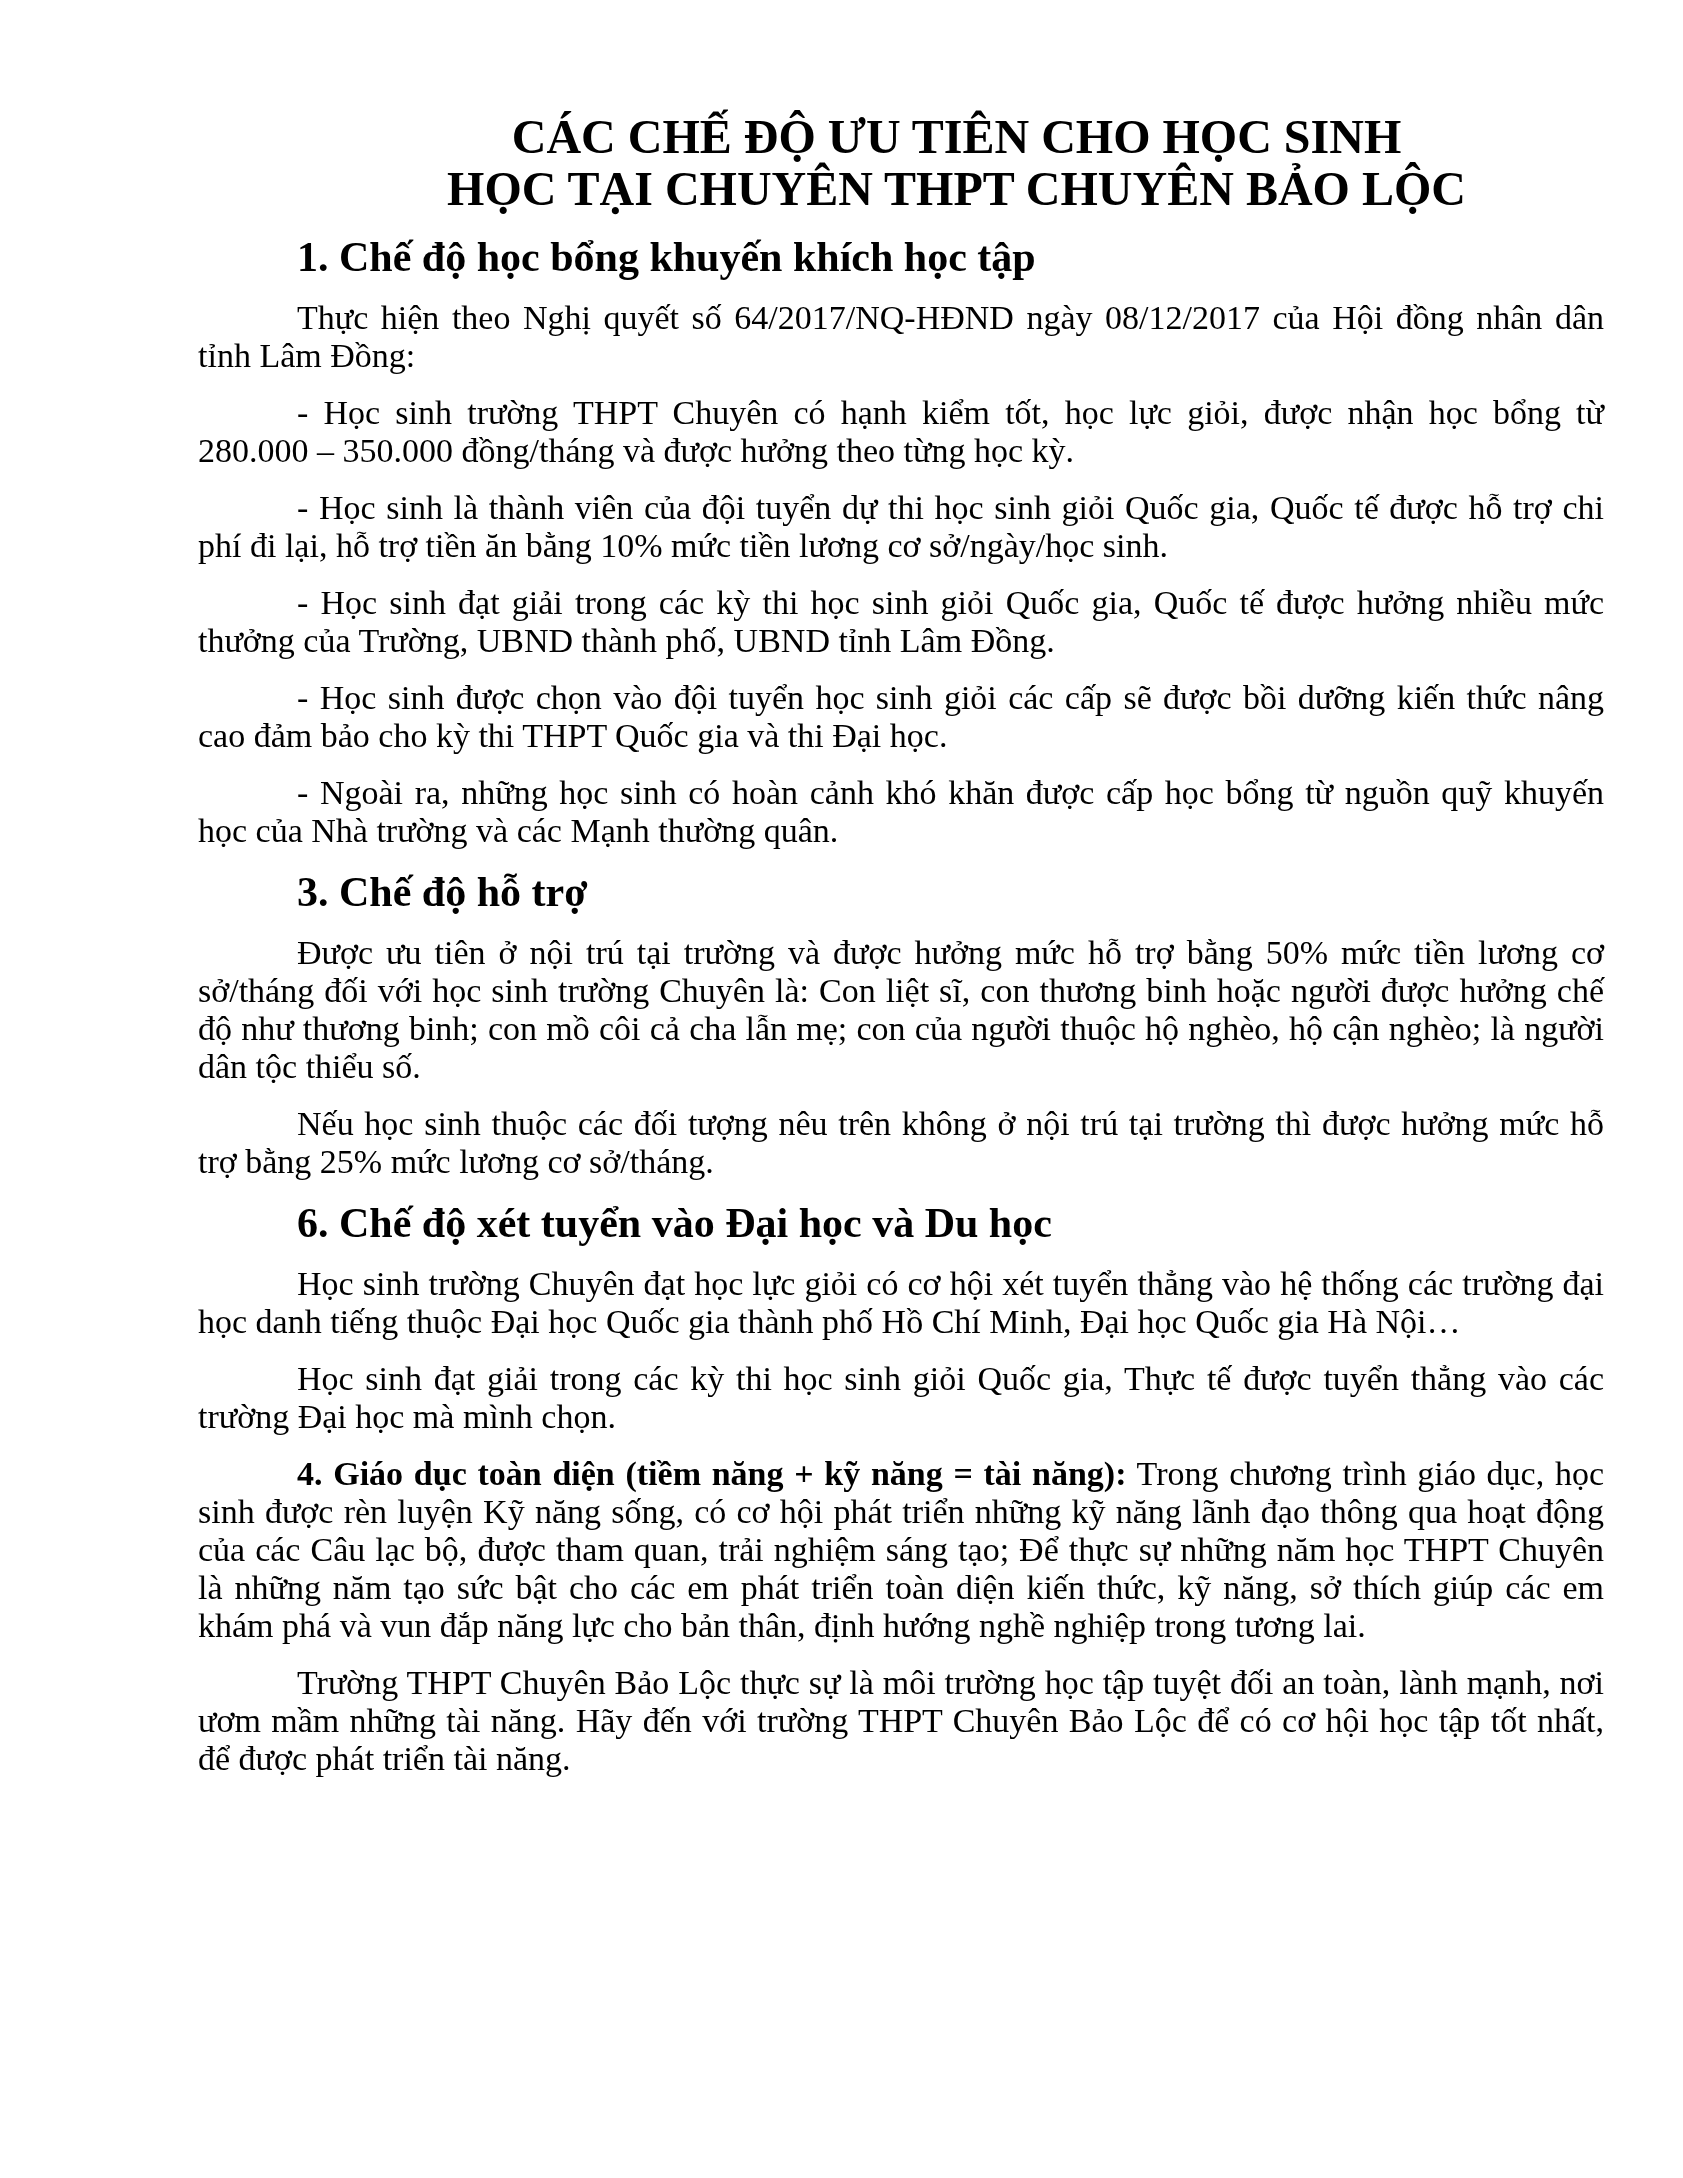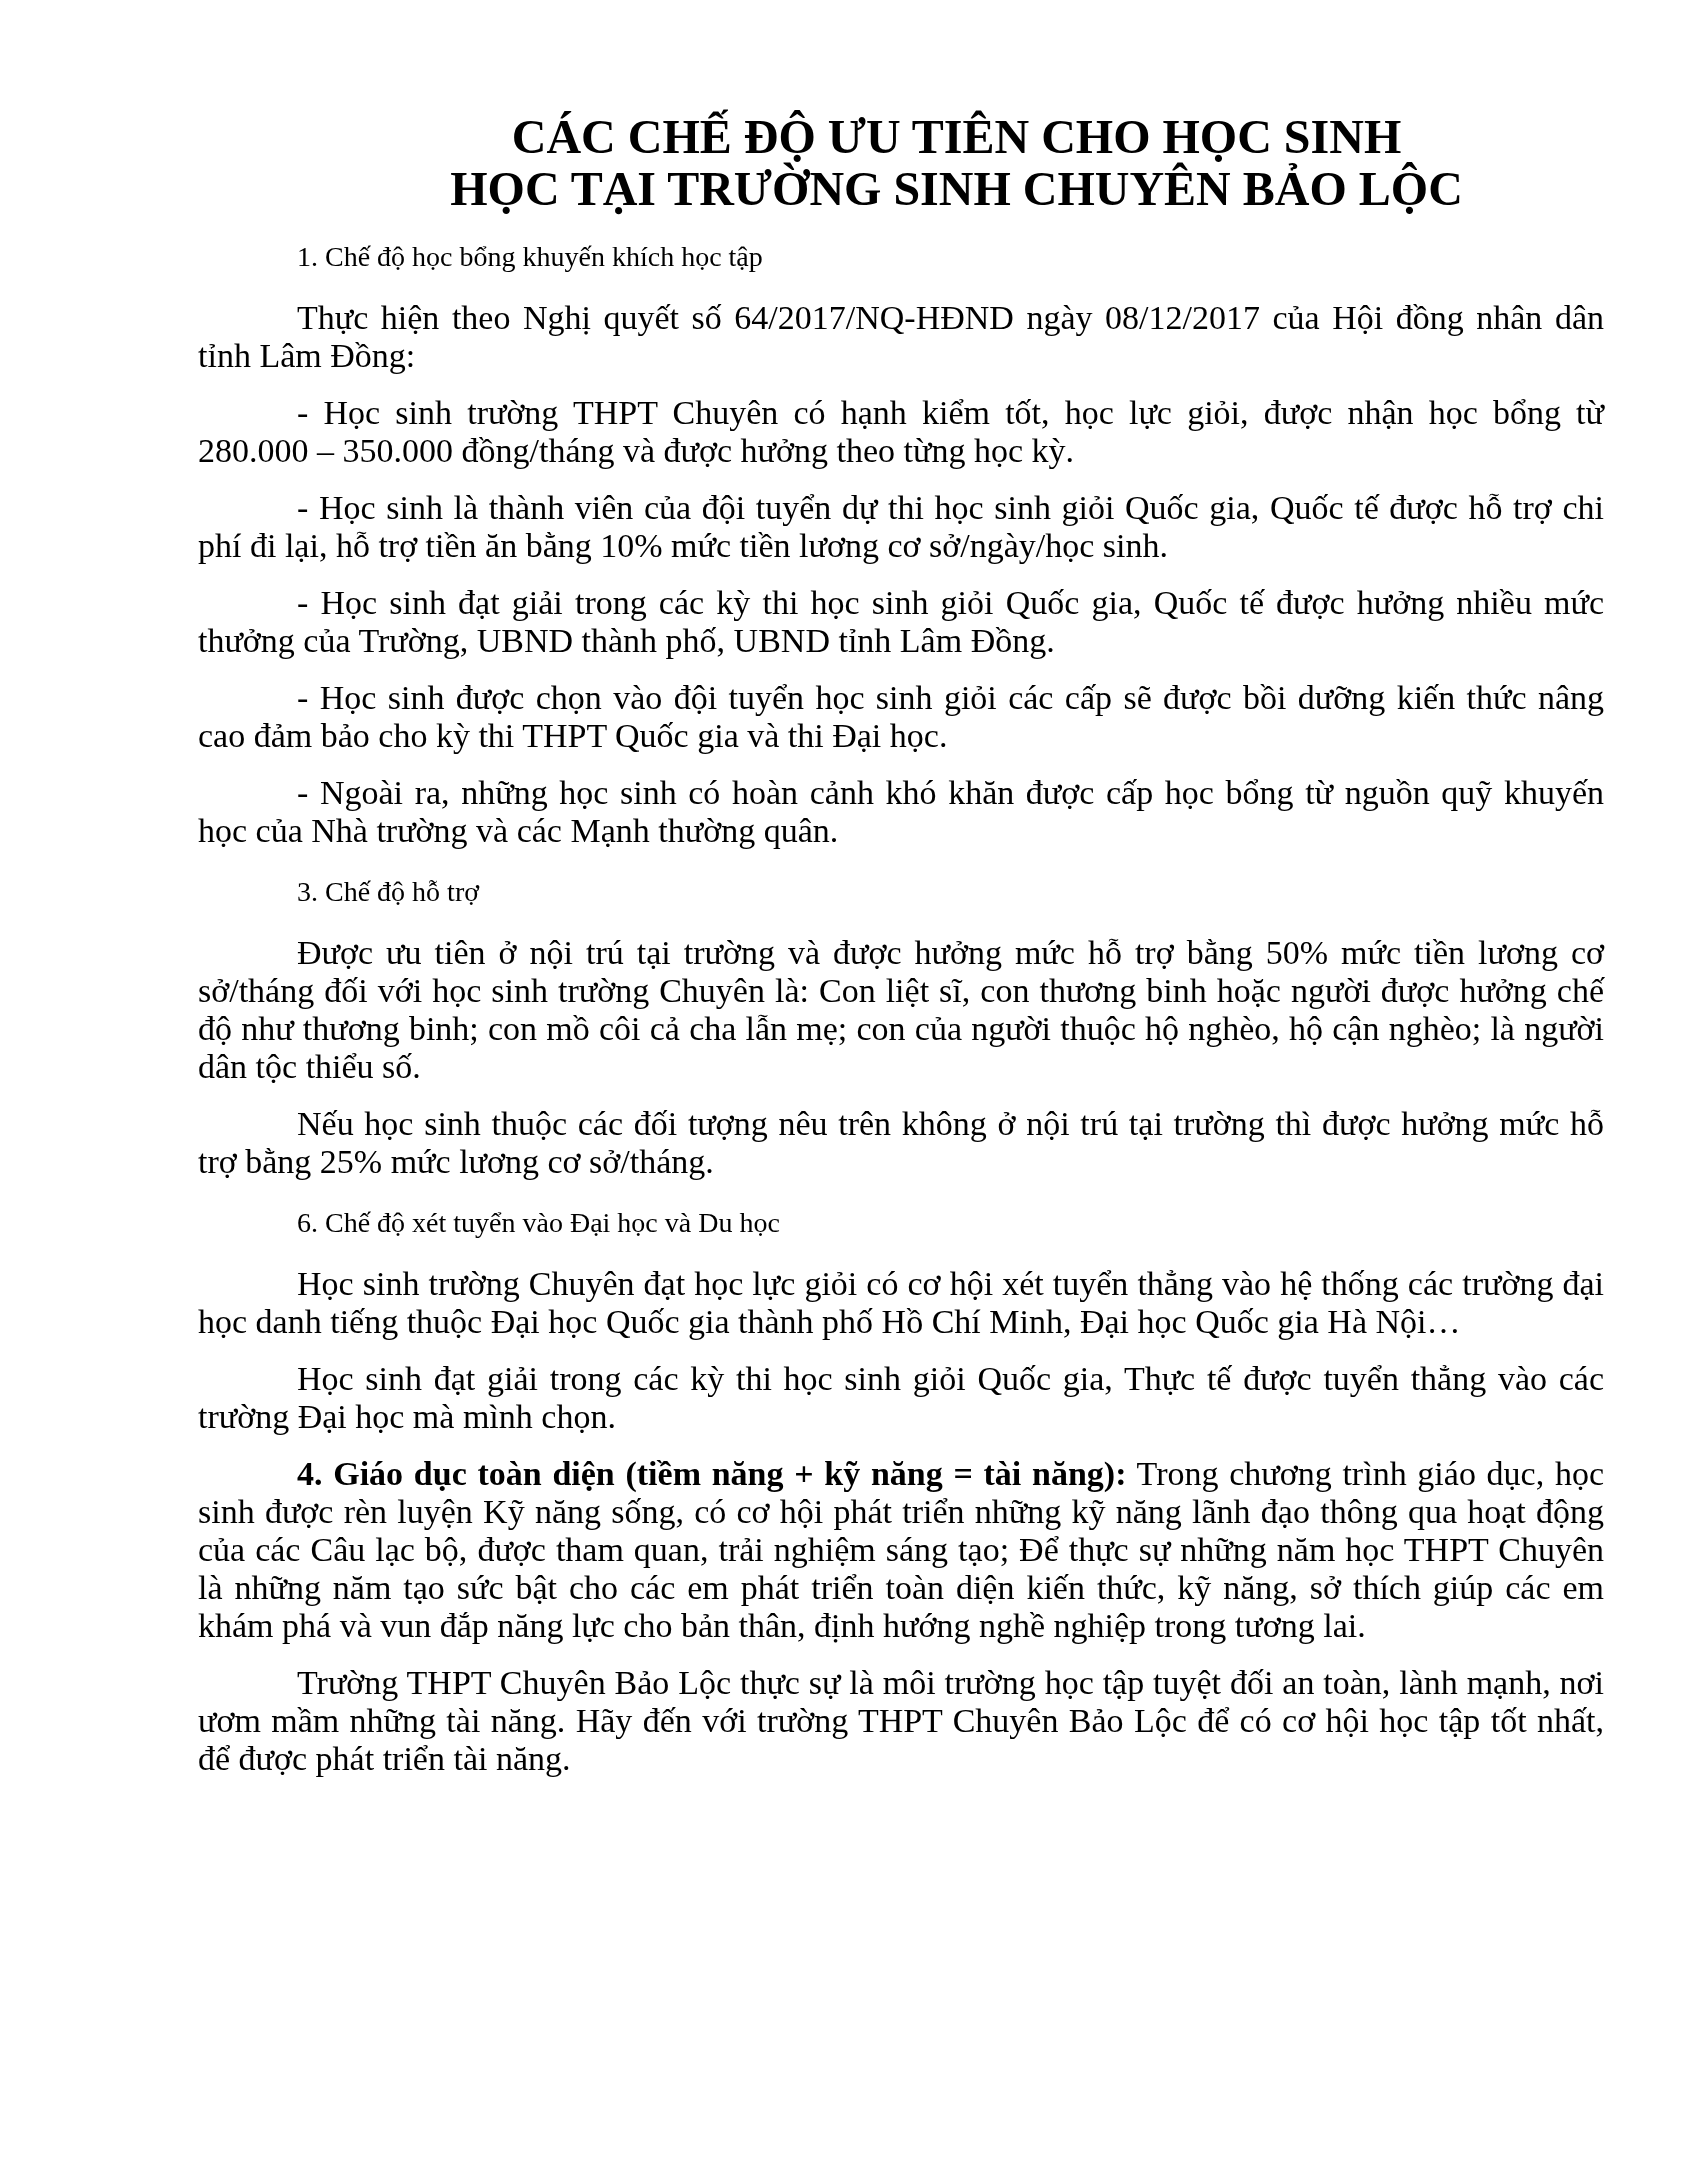--- a/index.html
+++ b/index.html
@@ -25,22 +25,22 @@
     font-size: 48px;
     line-height: 52px;
     text-align: center;
     padding-left: 111px; 
     margin: 0 0 6px 0;
   }
   .doc-title .title-line {
     display: block;
   }
   .section-heading {
-    font-weight: normal;
-    font-size: 28px;
+    font-weight: bold;
+    font-size: 42px;
     line-height: 46px;
     text-indent: 99px;
     margin: 19px 0 0 0;
   }
   p.para {
     font-size: 34px;
     line-height: 38px;
     text-align: justify;
     text-indent: 99px;
     margin: 19px 0 0 0;
@@ -49,21 +49,21 @@
     font-weight: bold;
   }
 </style>
 </head>
 <body>
 
 <div class="page">
 
   <h1 class="doc-title">
     <span class="title-line">CÁC CHẾ ĐỘ ƯU TIÊN CHO HỌC SINH</span>
-    <span class="title-line">HỌC TẠI TRƯỜNG SINH CHUYÊN BẢO LỘC</span>
+    <span class="title-line">HỌC TẠI CHUYÊN THPT CHUYÊN BẢO LỘC</span>
   </h1>
 
   <div class="section-heading">1. Chế độ học bổng khuyến khích học tập</div>
   <p class="para">Thực hiện theo Nghị quyết số 64/2017/NQ-HĐND ngày 08/12/2017 của Hội đồng nhân dân tỉnh Lâm Đồng:</p>
   <p class="para">- Học sinh trường THPT Chuyên có hạnh kiểm tốt, học lực giỏi, được nhận học bổng từ 280.000 – 350.000 đồng/tháng và  được hưởng theo từng học kỳ.</p>
   <p class="para">- Học sinh là thành viên của đội tuyển dự thi học sinh giỏi Quốc gia, Quốc tế được hỗ trợ chi phí đi lại, hỗ trợ tiền ăn bằng 10% mức tiền lương cơ sở/ngày/học sinh.</p>
   <p class="para">- Học sinh đạt giải trong các kỳ thi học sinh giỏi Quốc gia, Quốc tế được hưởng nhiều mức thưởng của  Trường, UBND thành phố, UBND tỉnh Lâm Đồng.</p>
   <p class="para">-  Học sinh được chọn vào đội tuyển học sinh giỏi các cấp sẽ được bồi dưỡng kiến thức nâng cao đảm bảo cho kỳ thi THPT Quốc gia và thi Đại học.</p>
   <p class="para">- Ngoài ra, những học sinh có hoàn cảnh khó khăn được cấp học bổng từ nguồn quỹ khuyến học của Nhà trường và các Mạnh thường quân.</p>
 

